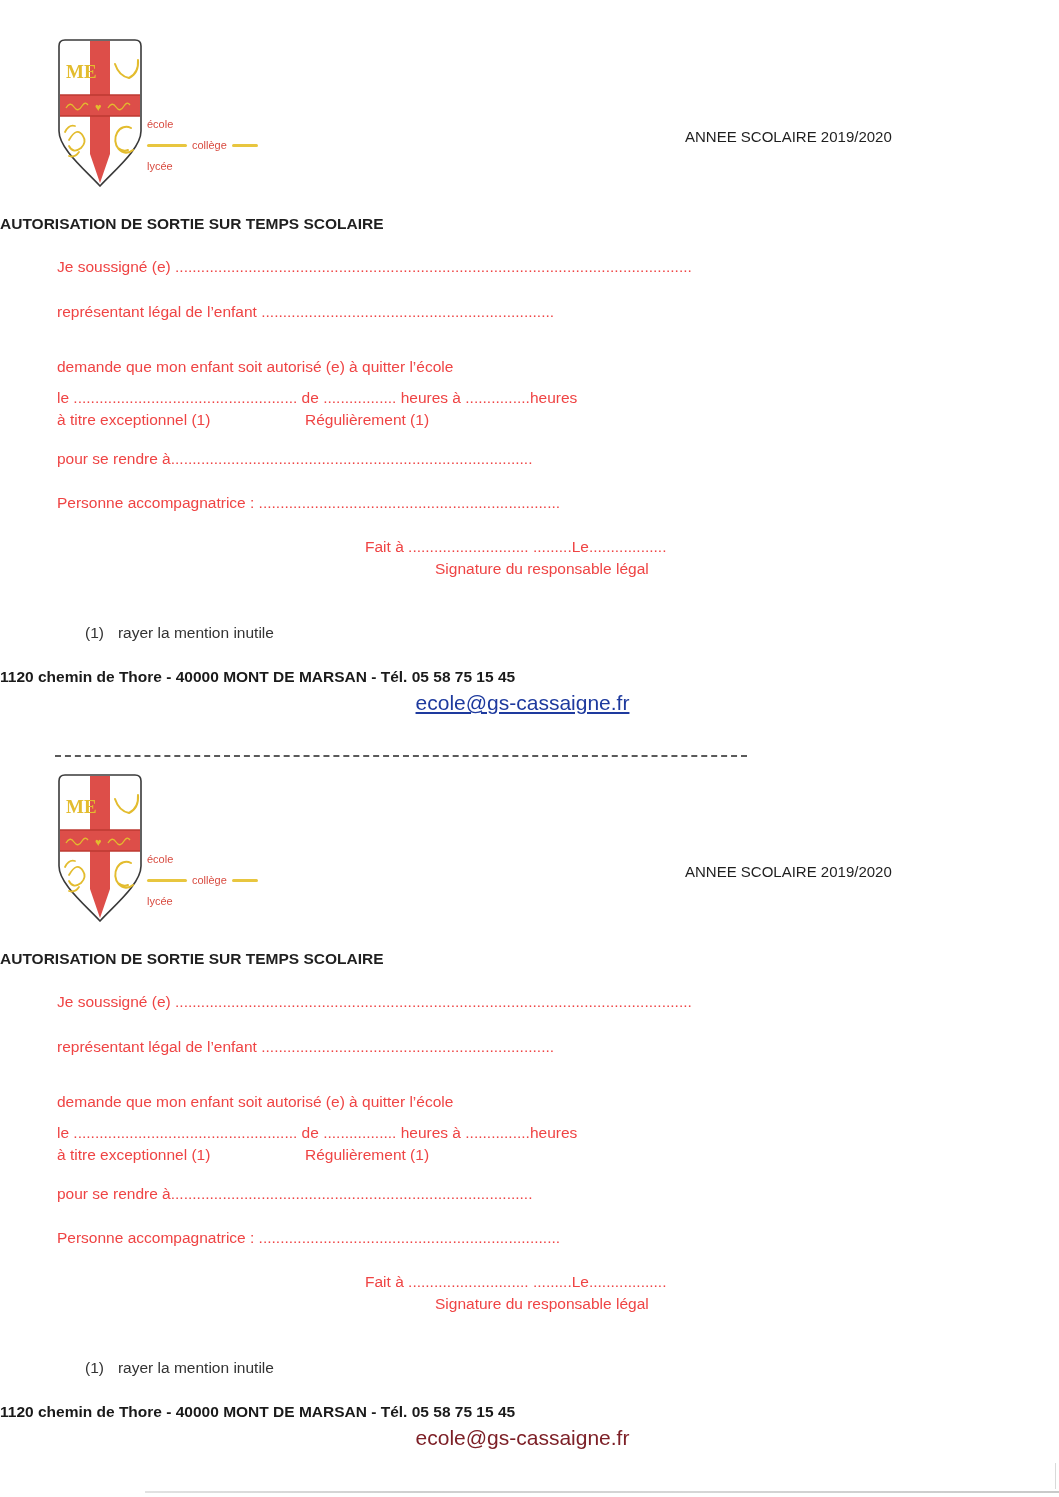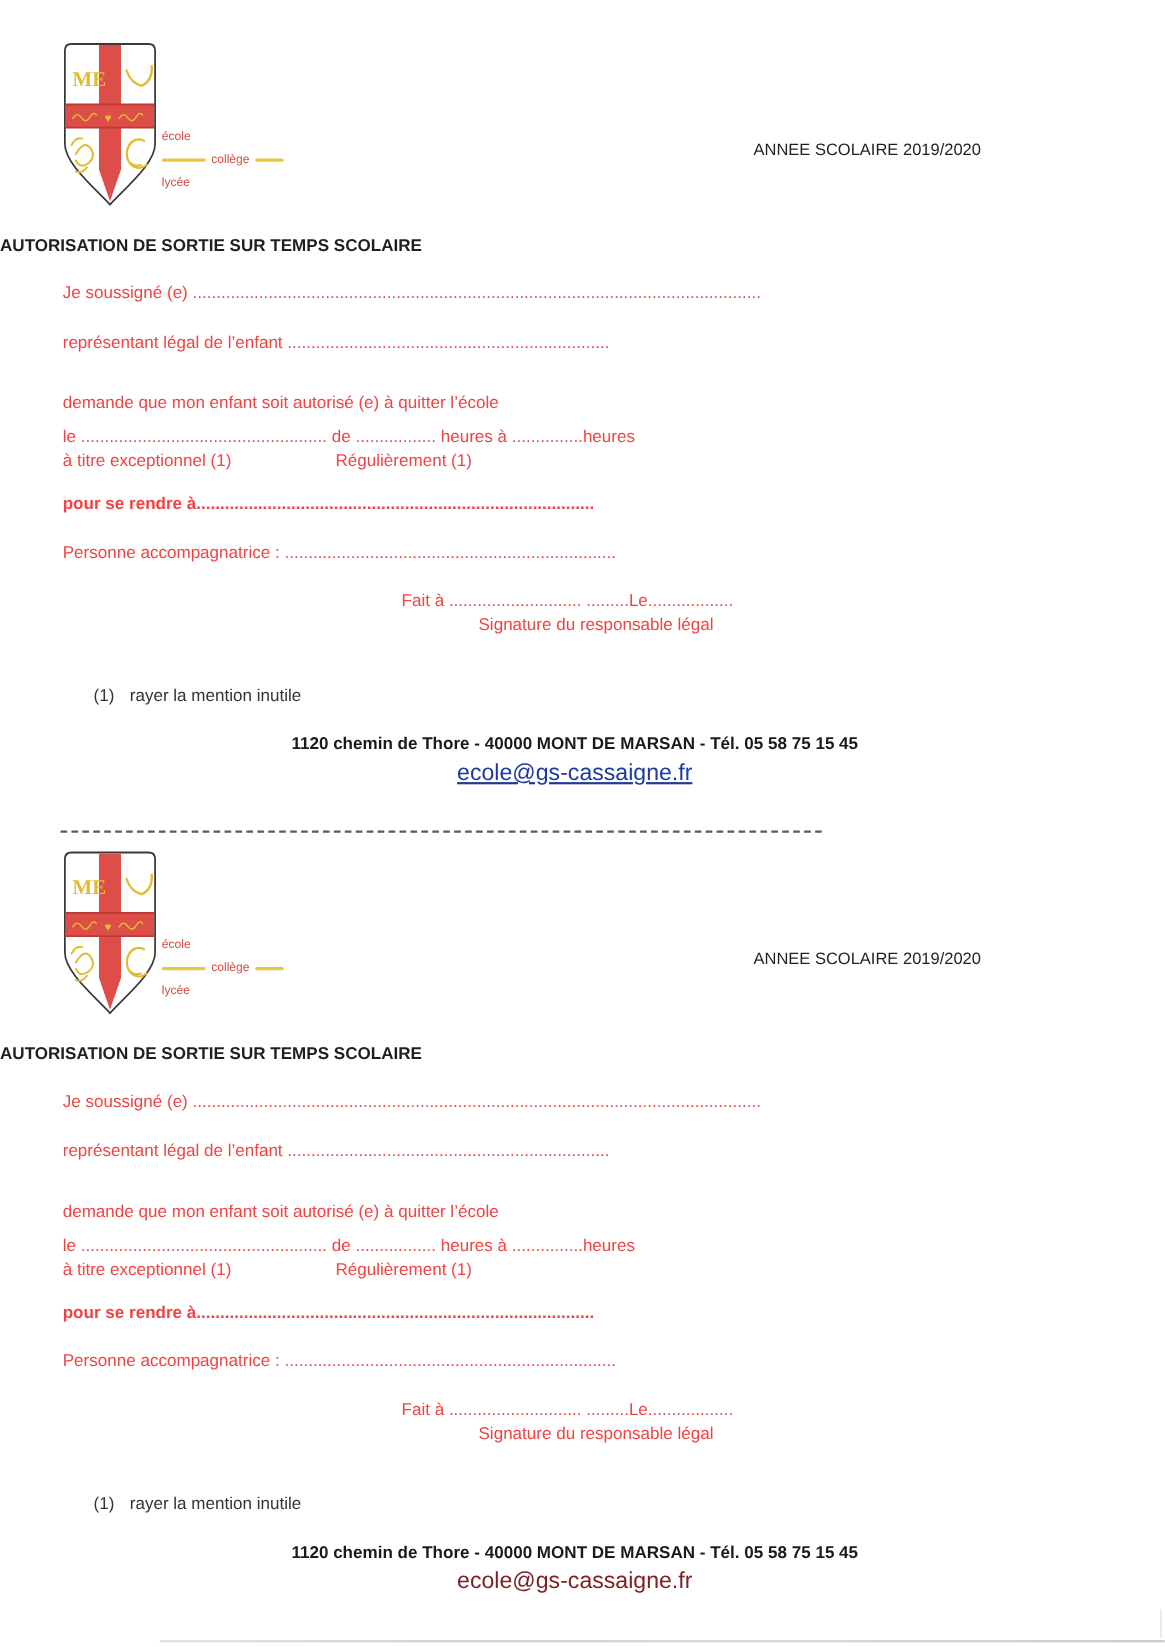--- a/index.html
+++ b/index.html
@@ -47,31 +47,31 @@
     position: absolute; left: 0; top: 215px; width: 1045px;
     font-size: 15.5px; font-weight: bold; color: #1f1f1f;
   }
   .line { position: absolute; left: 57px; font-size: 15.5px; white-space: nowrap; color: #ef4444; }
   .l-soussigne   { top: 258px; }
   .l-representant{ top: 303px; }
   .l-demande     { top: 346px; margin-top: 12px; }
   .l-le          { top: 389px; }
   .l-titre       { top: 411px; }
   .l-regulier    { left: 305px; top: 411px; }
-  .l-pour        { top: 450px; font-weight: bold; }
+  .l-pour        { top: 450px; }
   .l-personne    { top: 494px; }
   .l-fait        { left: 365px; top: 538px; text-align: center; }
   .l-signature   { left: 435px; top: 560px; }
   .footnote {
     position: absolute; left: 85px; top: 624px;
     display: flex; gap: 14px; font-size: 15.5px; color: #333333;
   }
   .address {
     position: absolute; left: 0; top: 668px; width: 1045px;
-    text-align: center; font-size: 15.5px; font-weight: bold; color: #1a1a1a;
+    font-size: 15.5px; font-weight: bold; color: #1a1a1a;
   }
   .email-wrap { position: absolute; left: 0; top: 691px; width: 1045px; text-align: center; }
   .email { font-size: 21px; font-weight: normal; }
   .first  .email { color: #1e3a9e; text-decoration: underline; }
   .second .email { color: #7d2027; text-decoration: none; }
 
   
   .divider {
     position: absolute; left: 55px; top: 755px; width: 692px; height: 0;
     border-top: 2px dashed #5a5a5a;

